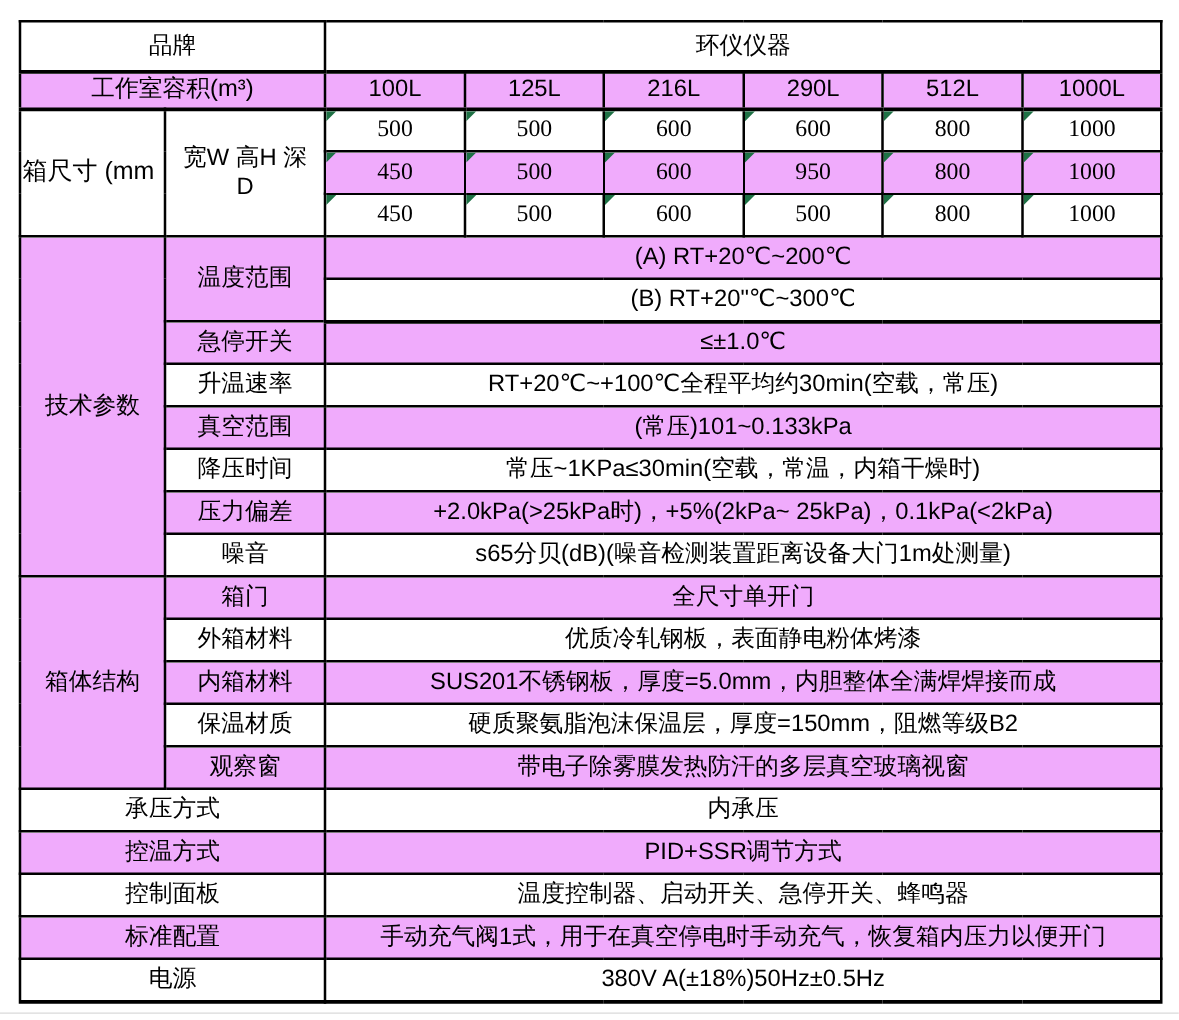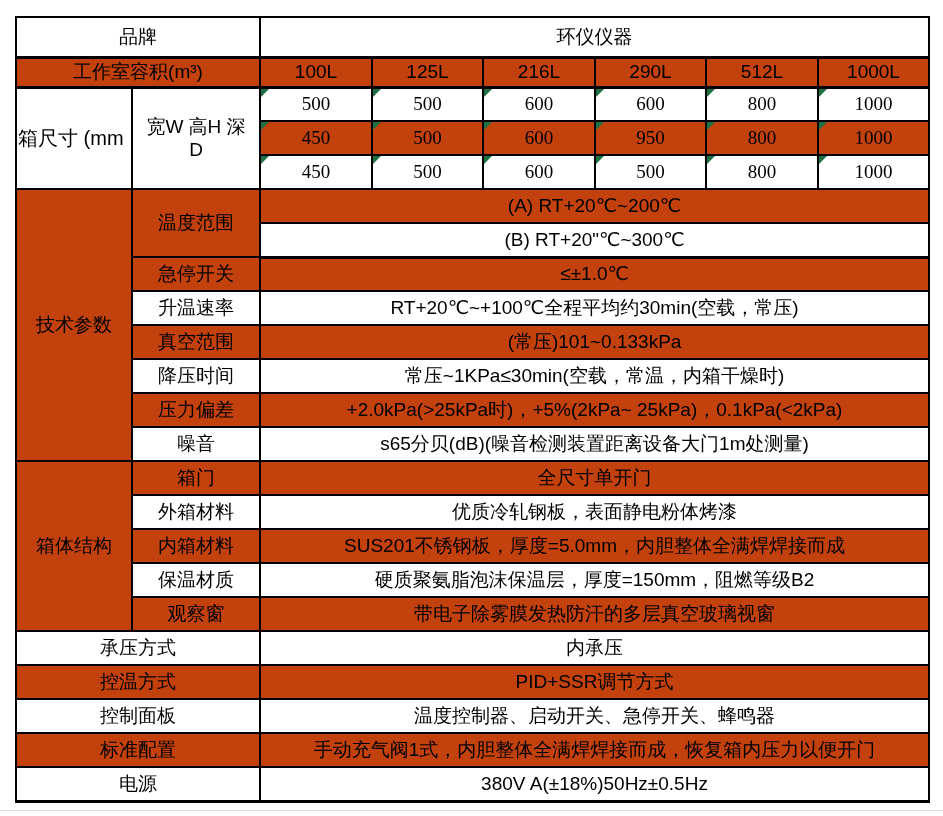--- a/index.html
+++ b/index.html
@@ -16,21 +16,21 @@
   td{
     border:2px solid #000;
     text-align:center;vertical-align:middle;
     font-size:19px;line-height:1.25;
     padding:0 4px;
     overflow:hidden;
   }
   tr{height:34px;}
   tr.r-brand{height:40px;}
   tr.r-volume{height:30px;}
-  .g{background:#c2410c;}
+  .g{background:#f0abfc;}
   .tb td{border-bottom-width:3px;}
   table.spec{border-bottom-width:3px;}
   td.num{position:relative;font-family:Liberation Serif, serif;}
   .flag{
     position:absolute;left:0;top:0;width:0;height:0;
     border-top:8px solid #1e7145;border-right:8px solid transparent;
     display:block;
   }
   td.dims-label{position:relative;overflow:hidden;padding:0;}
   td.dims-label .overflow-text{
@@ -165,21 +165,21 @@
     <tr>
       <td colspan="2" class="g">控温方式</td>
       <td colspan="6" class="g">PID+SSR调节方式</td>
     </tr>
     <tr>
       <td colspan="2">控制面板</td>
       <td colspan="6">温度控制器、启动开关、急停开关、蜂鸣器</td>
     </tr>
     <tr>
       <td colspan="2" class="g">标准配置</td>
-      <td colspan="6" class="g">手动充气阀1式，内胆整体全满焊焊接而成，恢复箱内压力以便开门</td>
+      <td colspan="6" class="g">手动充气阀1式，用于在真空停电时手动充气，恢复箱内压力以便开门</td>
     </tr>
     <tr>
       <td colspan="2">电源</td>
       <td colspan="6">380V A(±18%)50Hz±0.5Hz</td>
     </tr>
 
   </tbody>
 </table>
 
 <div class="bottom-line"></div>

